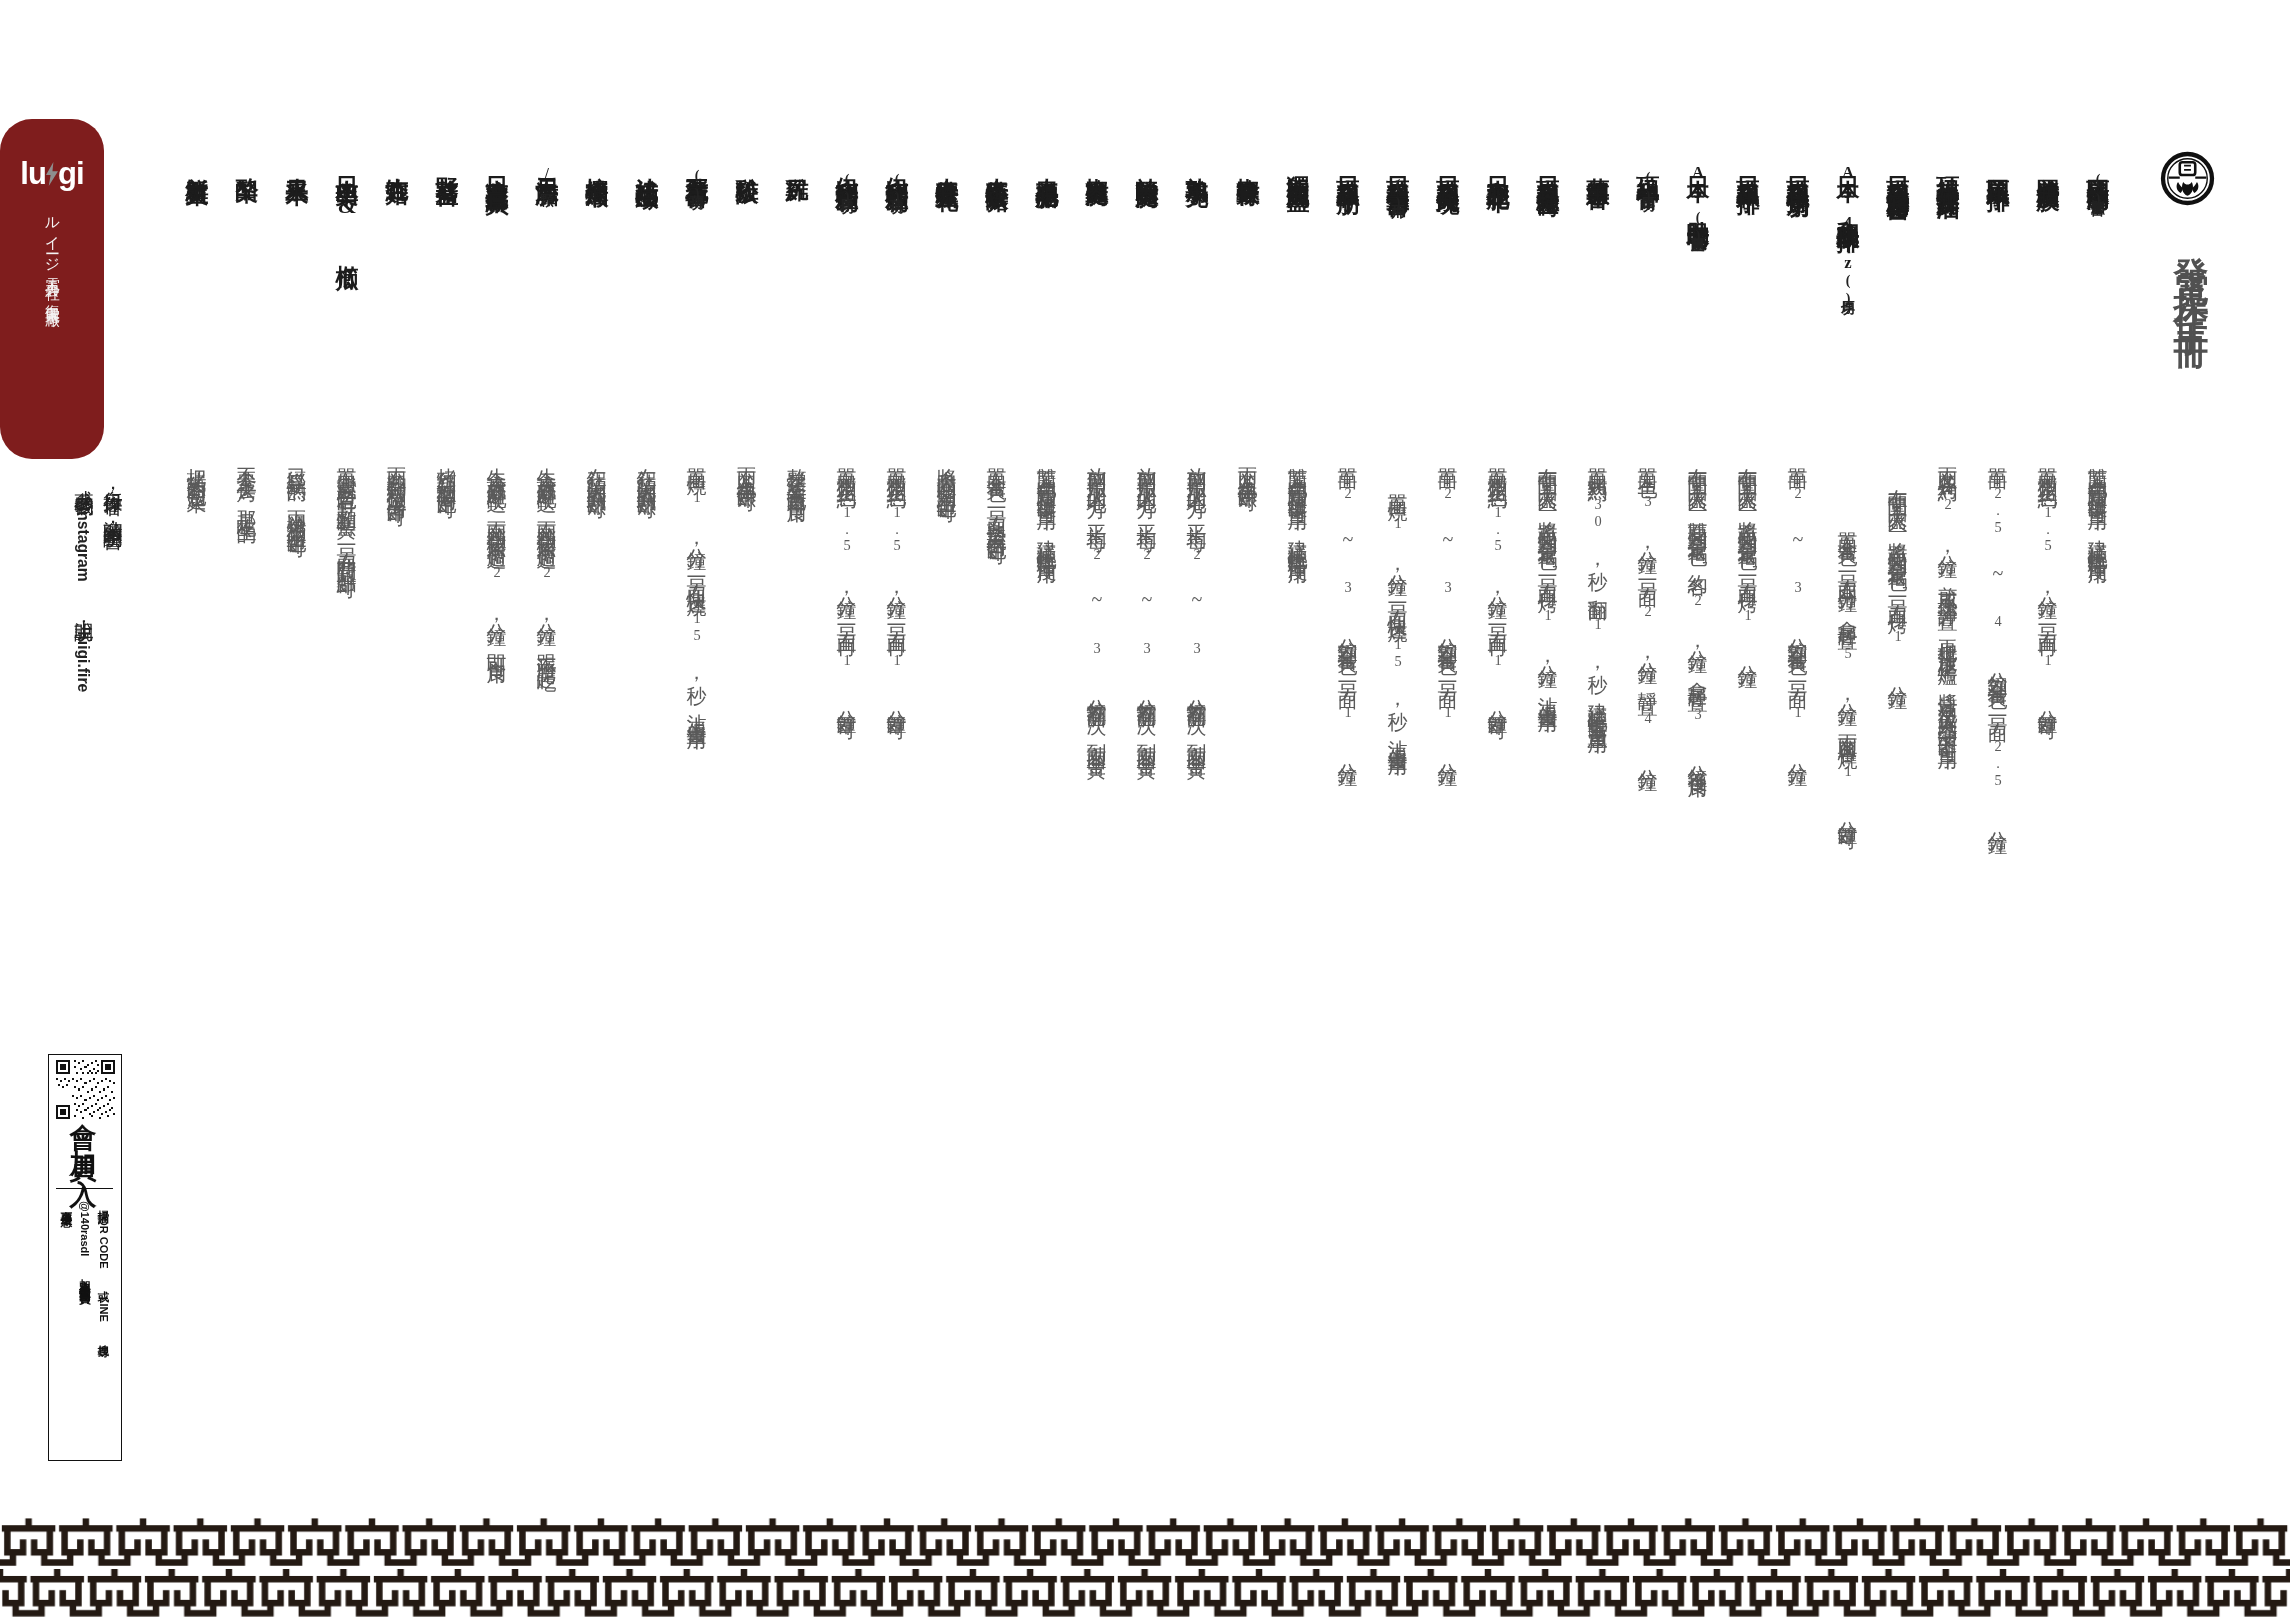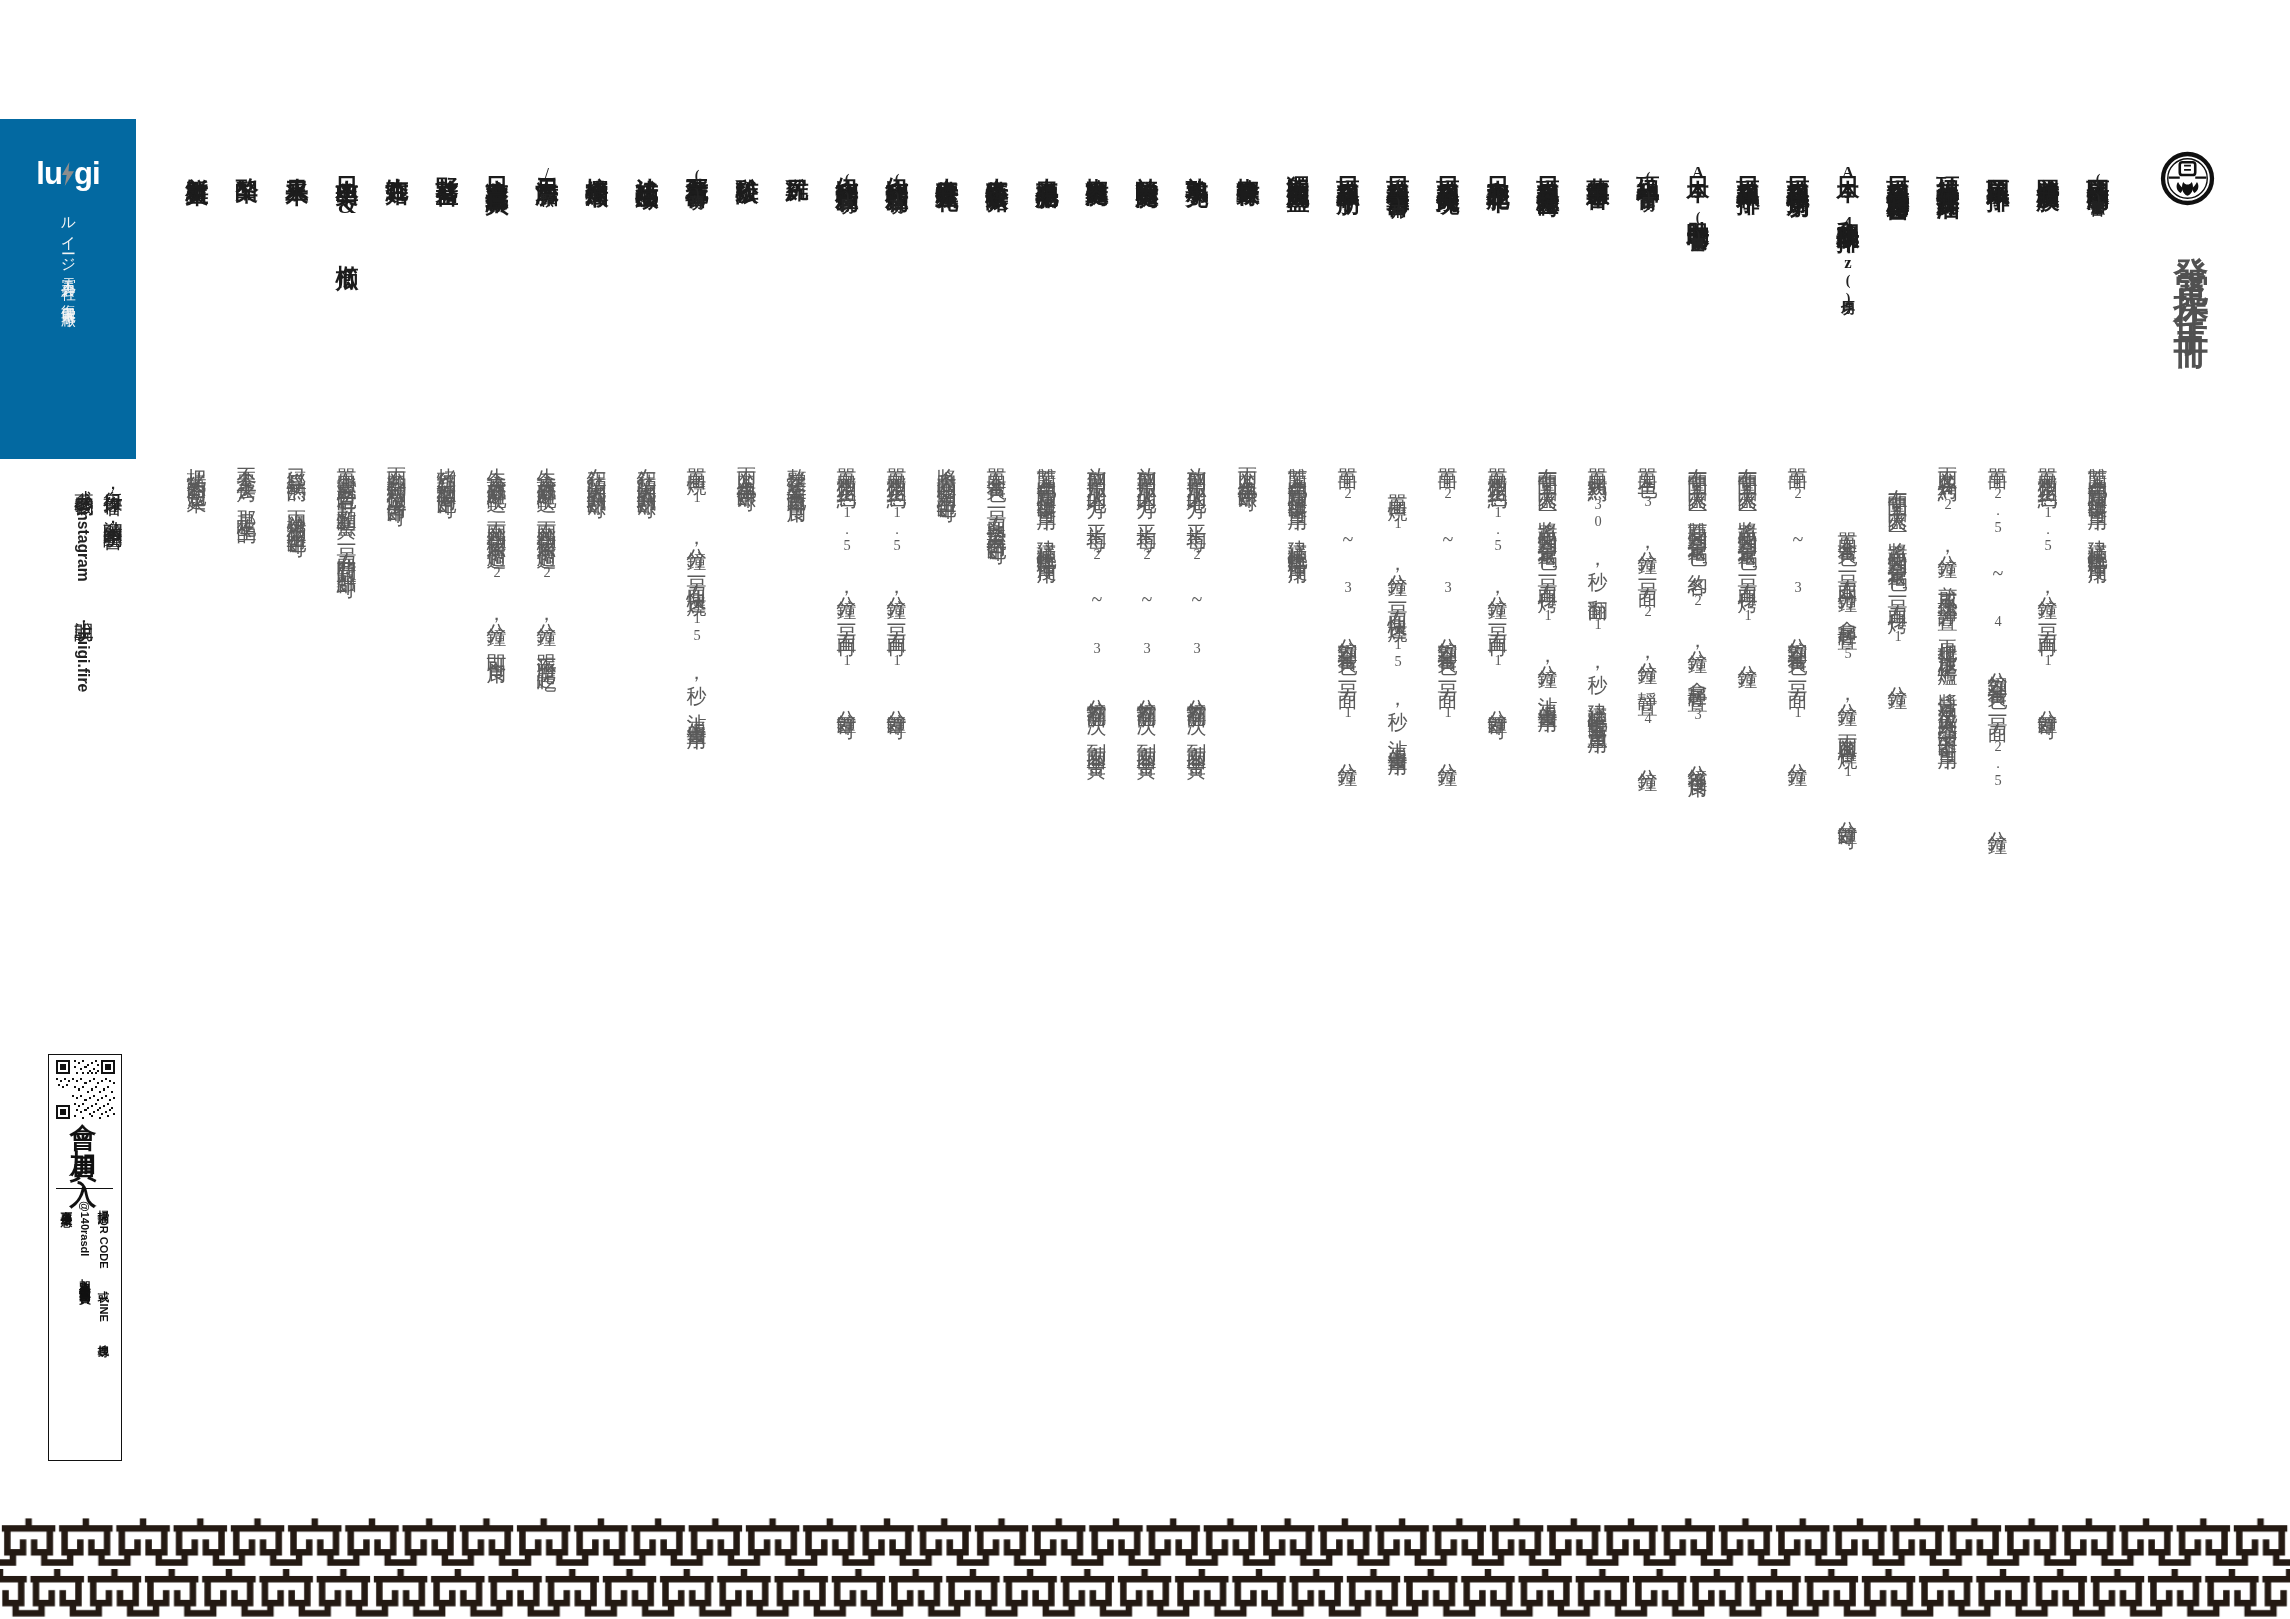--- a/index.html
+++ b/index.html
@@ -12,21 +12,21 @@
       font-size:35px;letter-spacing:15.7px;color:#515151;font-weight:600;}
   
   .col{position:absolute;top:0;width:50px;height:1569px;}
   .iname{position:absolute;top:159px;left:50%;transform:translateX(-50%);
       font-size:23px;letter-spacing:1.8px;color:#1c1c1c;font-weight:600;}
   .instr{position:absolute;left:50%;transform:translateX(-50%);
       font-size:20px;letter-spacing:3.7px;color:#5a5a5a;}
   .lat{font-size:.72em;letter-spacing:0.9px;font-family:"Liberation Serif",serif;}
   .note{font-size:14px;letter-spacing:0.9px;color:#222;}
   
-  #brand-box{position:absolute;left:0;top:119px;width:136px;height:340px;background:#0369a1;}
+  #brand-box{position:absolute;left:0;top:119px;width:104px;height:340px;background:#7f1d1d;border-radius:32px;}
   #brand-logo{position:absolute;top:37px;left:0;width:100%;text-align:center;color:#fff;
       font-family:"Liberation Sans","DejaVu Sans",sans-serif;font-weight:bold;font-size:31px;letter-spacing:-0.9px;}
   #brand-logo svg{vertical-align:-1.8px;}
   #brand-jp{position:absolute;top:88px;left:50%;transform:translateX(-50%);
       color:#f5f5f5;font-size:14.8px;letter-spacing:2.3px;}
   
   .opnote{position:absolute;top:475px;font-size:19.4px;letter-spacing:1.8px;color:#222;}
   #opnote-1{left:103px;}
   #opnote-2{left:74px;}
   .side{text-orientation:mixed;font-size:15.7px;letter-spacing:0;font-weight:bold;

